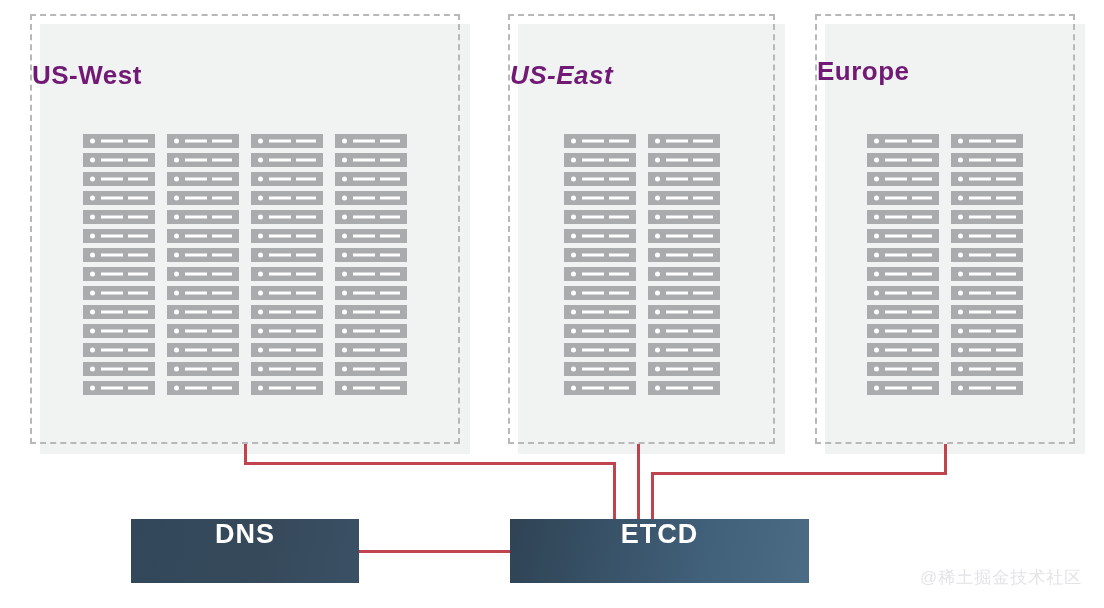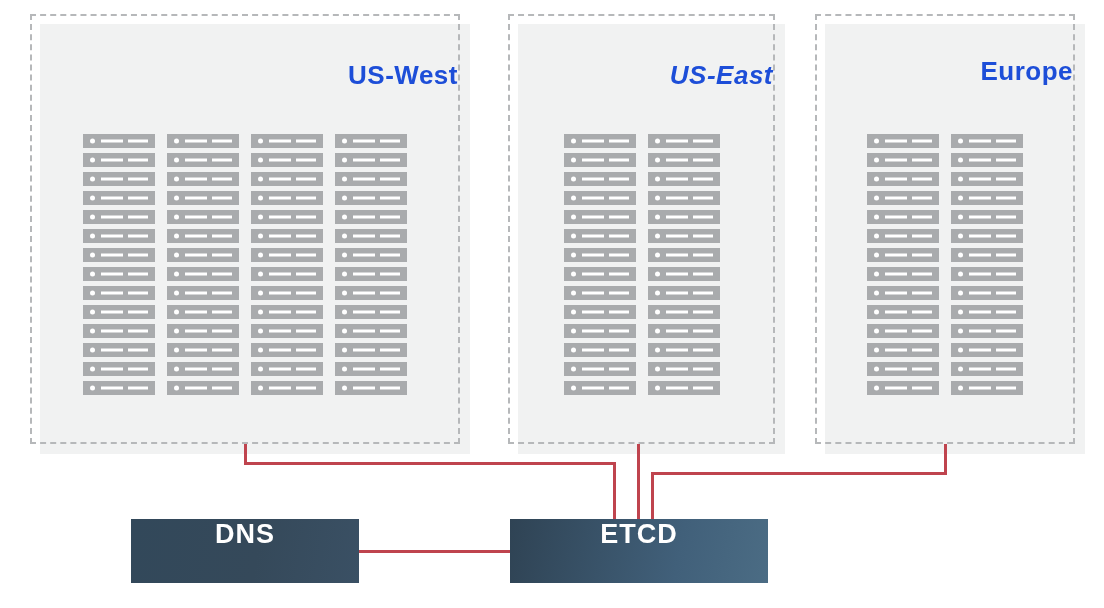--- a/index.html
+++ b/index.html
@@ -18,25 +18,25 @@
   }
   .region{
     position:absolute;
     border:2px dashed #b6b8ba;
     background:transparent;
     box-sizing:border-box;
   }
   .region-title{
     position:absolute;
     left:0;right:0;
-    text-align:right;
+    text-align:left;
     font-size:26px;
     font-weight:700;
     letter-spacing:.5px;
-    color:#1d4ed8;
+    color:#701a75;
     white-space:nowrap;
   }
 
   
   .rack-area{
     position:absolute;
     display:flex;
     justify-content:center;
     gap:12px;
   }
@@ -723,18 +723,19 @@
   <div class="wire wire-v" style="left:944px;top:444px;height:31px;"></div>
   <div class="wire wire-h" style="left:651px;top:472px;width:296px;"></div>
   <div class="wire wire-v" style="left:651px;top:472px;height:48px;"></div>
 
   <div class="wire wire-h" style="left:358px;top:550px;width:153px;"></div>
 
   <div class="node" id="node-dns" style="left:131px;top:519px;width:228px;height:64px;">
     <span>DNS</span>
   </div>
 
-  <div class="node" id="node-etcd" style="left:510px;top:519px;width:258px;height:64px;">
+  <div class="node" id="node-etcd" style="left:510px;top:519px;width:299px;height:64px;">
     <span>ETCD</span>
   </div>
 
+  <div class="watermark" style="left:920px;top:566px;">@稀土掘金技术社区</div>
 
 </div>
 
 </body></html>

